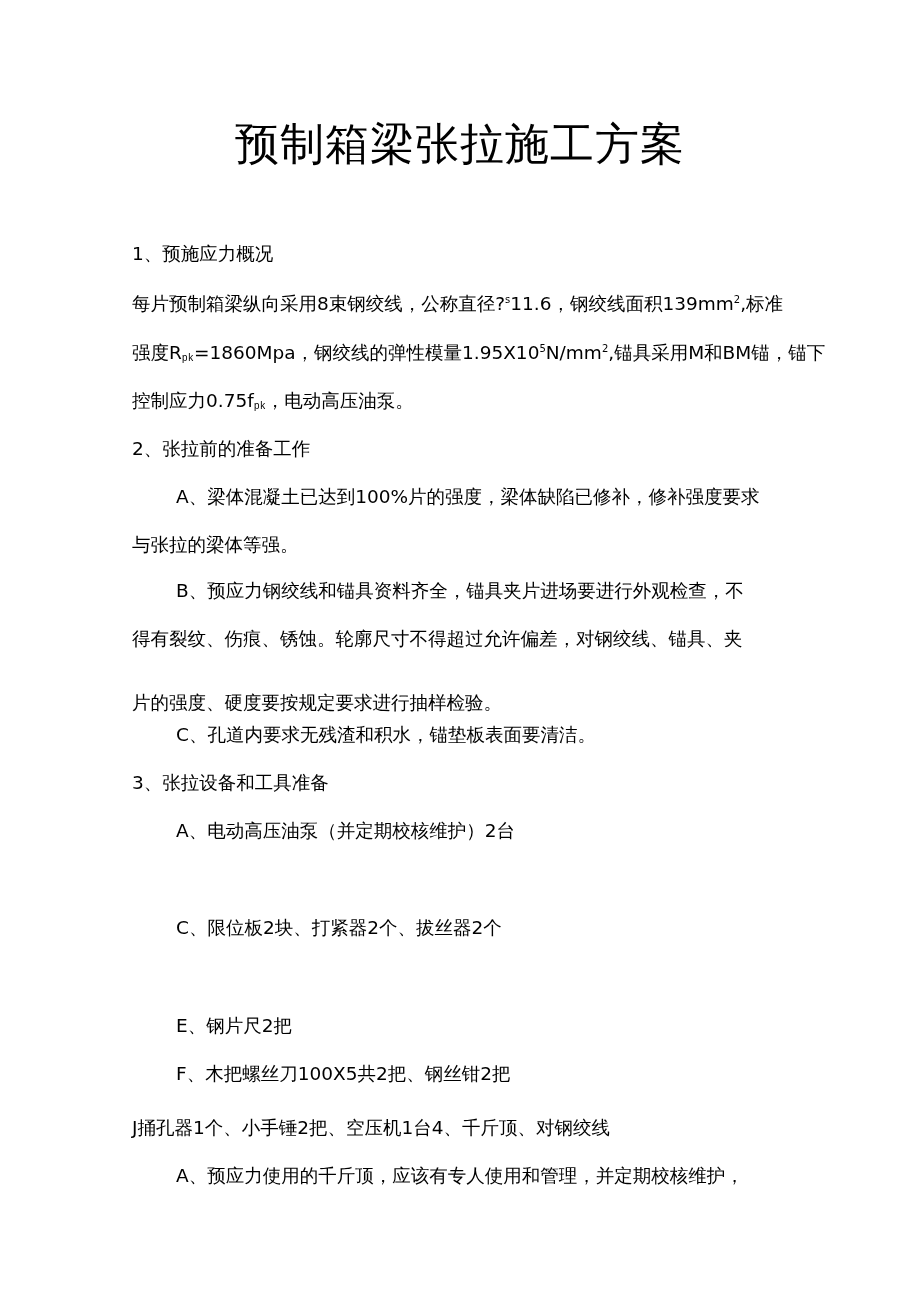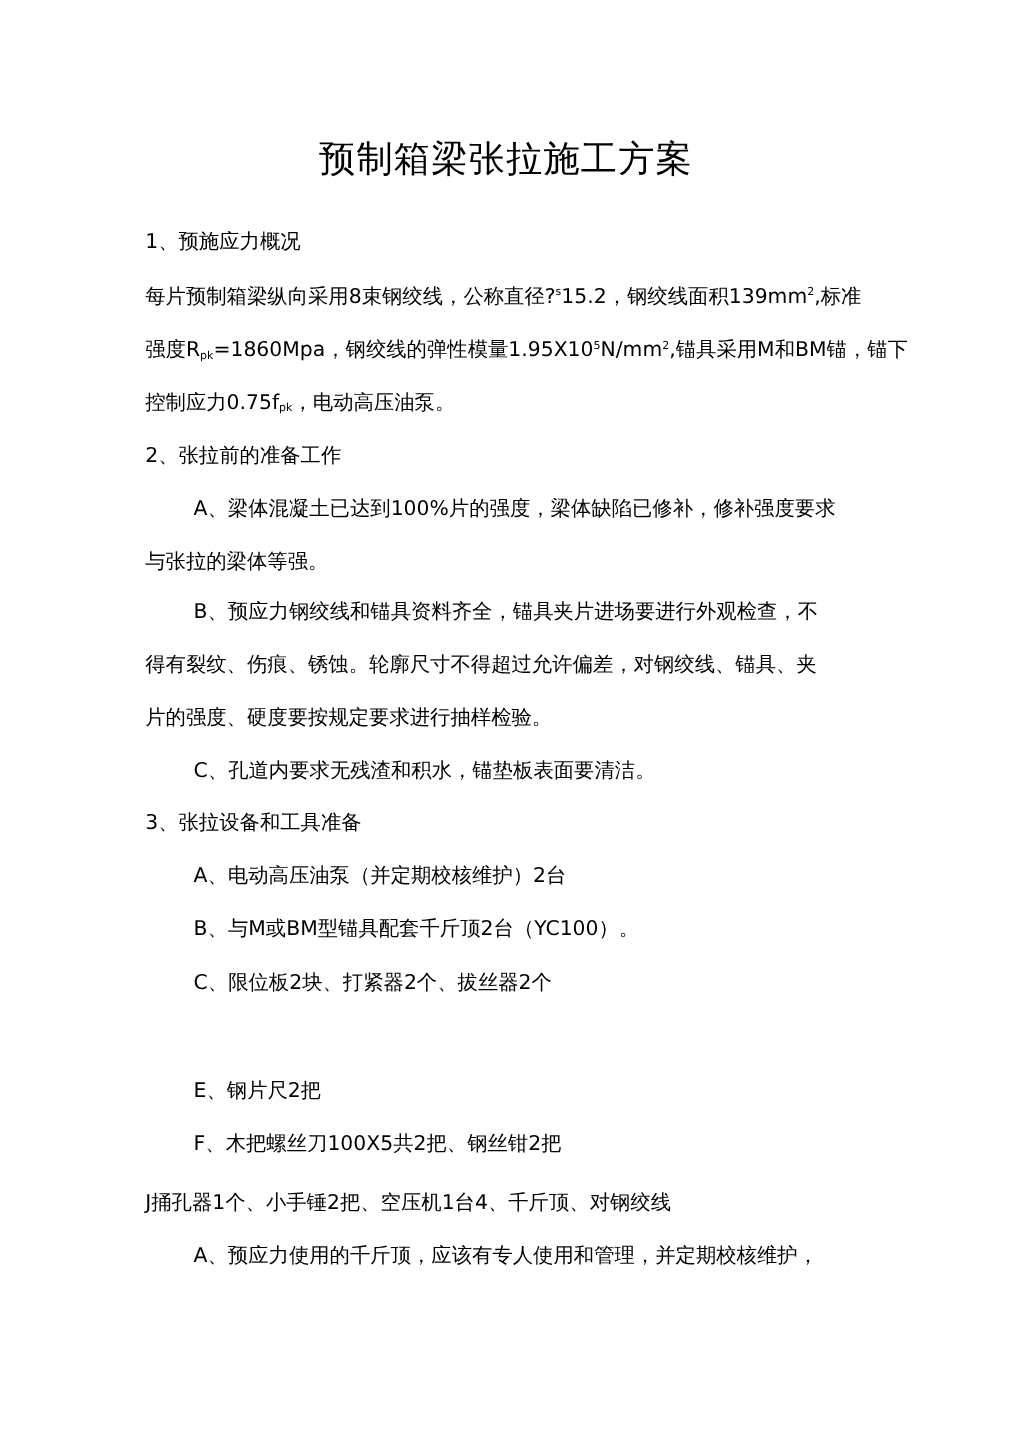--- a/index.html
+++ b/index.html
@@ -18,75 +18,75 @@
     .page {
       position: absolute;
       left: 0; top: 0;
       width: 920px; height: 1303px;
     }
     .title {
       position: absolute;
       left: 0; width: 920px;
       top: 120px;
       text-align: center;
-      font-size: 33px;
+      font-size: 44px;
       letter-spacing: 1px;
       line-height: 48px;
     }
     .line {
       position: absolute;
       left: 132px;
       font-size: 18.5px;
       line-height: 28px;
       white-space: nowrap;
+      margin-top: 34px;
     }
     .indent { left: 176px; }
     sub, sup {
       font-size: 10px;
       line-height: 0;
     }
-    sub { vertical-align: -2px; }
+    sub { vertical-align: -2px; font-family: Liberation Mono, monospace; }
     sup { vertical-align: 7px; }
   </style>
 </head>
 <body>
 
 <div class="page">
 
   <div class="title">预制箱梁张拉施工方案</div>
 
   <div class="line" style="top:206px">1、预施应力概况</div>
 
   <div class="line" style="top:256px">
-    <span>每片预制箱梁纵向采用8束钢绞线，公称直径?</span><sup>s</sup><span>15.2，钢绞线面积139mm</span><sup>2</sup><span>,标准</span>
+    <span>每片预制箱梁纵向采用8束钢绞线，公称直径?</span><sup>s</sup><span>11.6，钢绞线面积139mm</span><sup>2</sup><span>,标准</span>
   </div>
 
   <div class="line" style="top:305px">
     <span>强度R</span><sub>pk</sub><span>=1860Mpa，钢绞线的弹性模量1.95X10</span><sup>5</sup><span>N/mm</span><sup>2</sup><span>,锚具采用M和BM锚，锚下</span>
   </div>
 
   <div class="line" style="top:353px">
     <span>控制应力0.75f</span><sub>pk</sub><span>，电动高压油泵。</span>
   </div>
 
   <div class="line" style="top:401px">2、张拉前的准备工作</div>
 
   <div class="line indent" style="top:449px">A、梁体混凝土已达到100%片的强度，梁体缺陷已修补，修补强度要求</div>
   <div class="line" style="top:497px">与张拉的梁体等强。</div>
 
   <div class="line indent" style="top:543px">B、预应力钢绞线和锚具资料齐全，锚具夹片进场要进行外观检查，不</div>
   <div class="line" style="top:591px">得有裂纹、伤痕、锈蚀。轮廓尺寸不得超过允许偏差，对钢绞线、锚具、夹</div>
-  <div class="line" style="top:639px">片的强度、硬度要按规定要求进行抽样检验。</div>
+  <div class="line" style="top:655px">片的强度、硬度要按规定要求进行抽样检验。</div>
 
   <div class="line indent" style="top:687px">C、孔道内要求无残渣和积水，锚垫板表面要清洁。</div>
 
   <div class="line" style="top:735px">3、张拉设备和工具准备</div>
 
   <div class="line indent" style="top:783px">A、电动高压油泵（并定期校核维护）2台</div>
-  <div class="line indent" style="top:831px">B、与M或BM型锚具配套千斤顶2台（YC100）。</div>
   <div class="line indent" style="top:880px">C、限位板2块、打紧器2个、拔丝器2个</div>
   <div class="line indent" style="top:978px">E、钢片尺2把</div>
   <div class="line indent" style="top:1026px">F、木把螺丝刀100X5共2把、钢丝钳2把</div>
 
   <div class="line" style="top:1080px">J捅孔器1个、小手锤2把、空压机1台4、千斤顶、对钢绞线</div>
   <div class="line indent" style="top:1128px">A、预应力使用的千斤顶，应该有专人使用和管理，并定期校核维护，</div>
 
 </div>
 
 </body></html>

